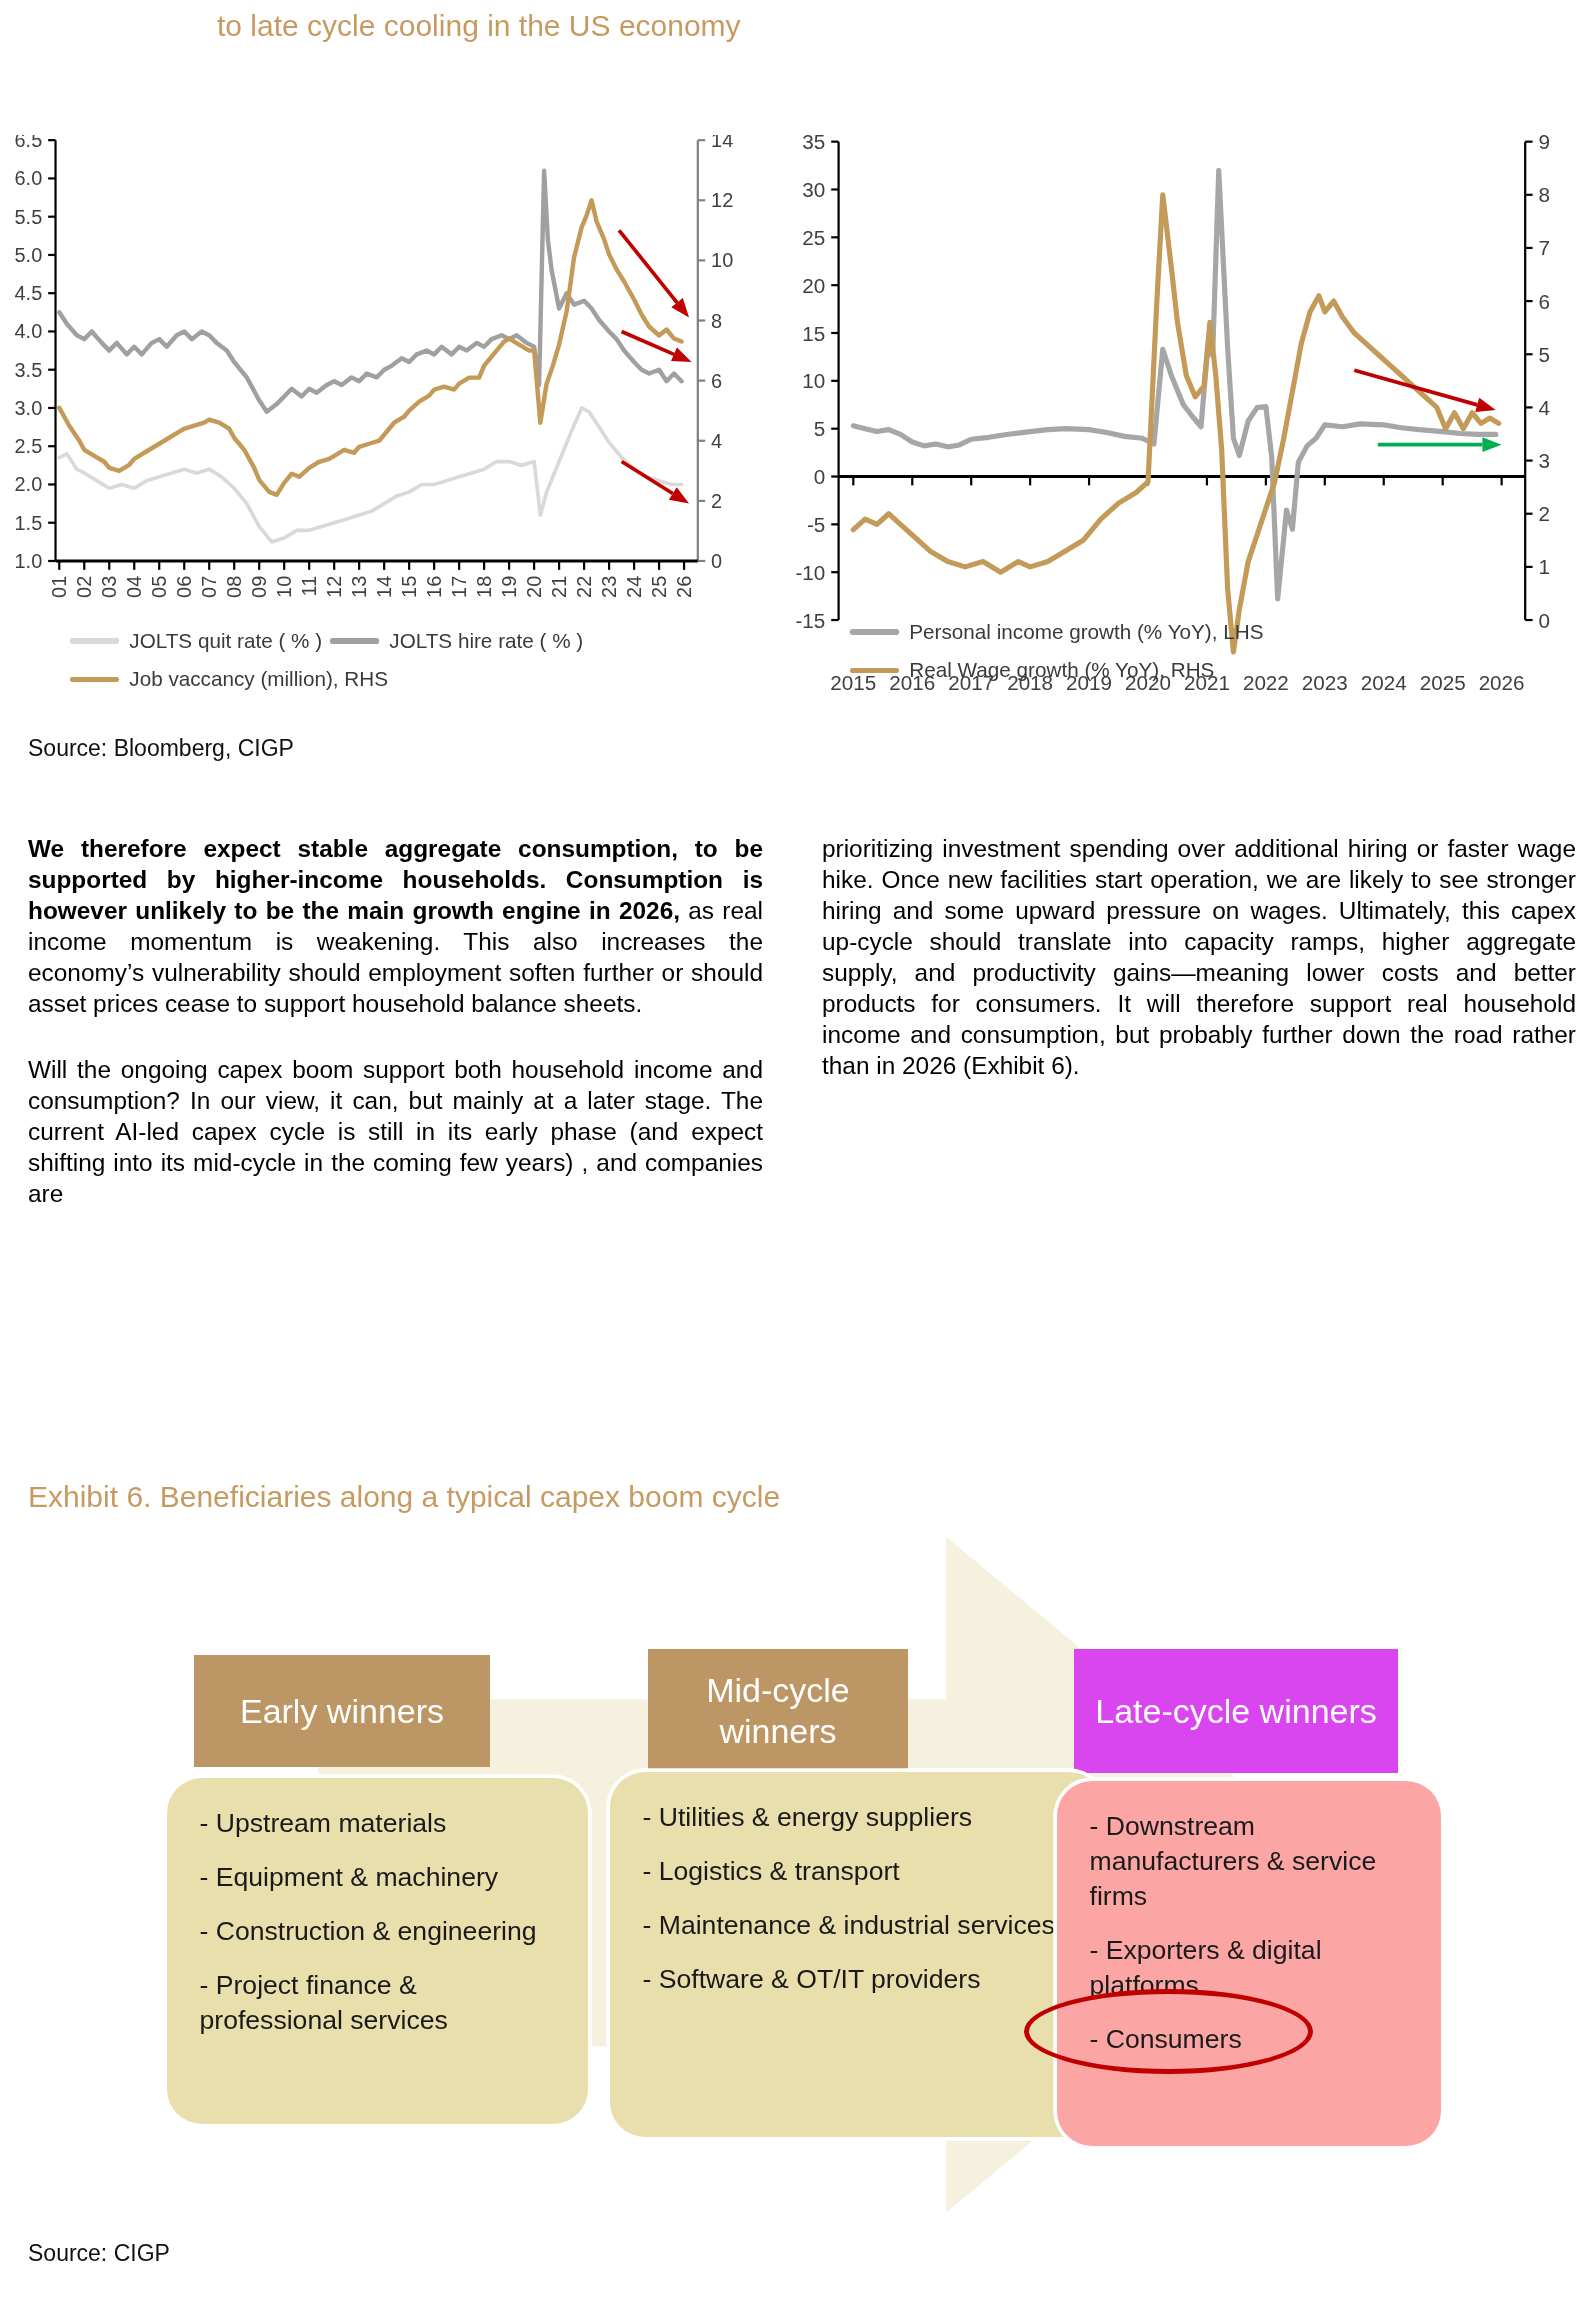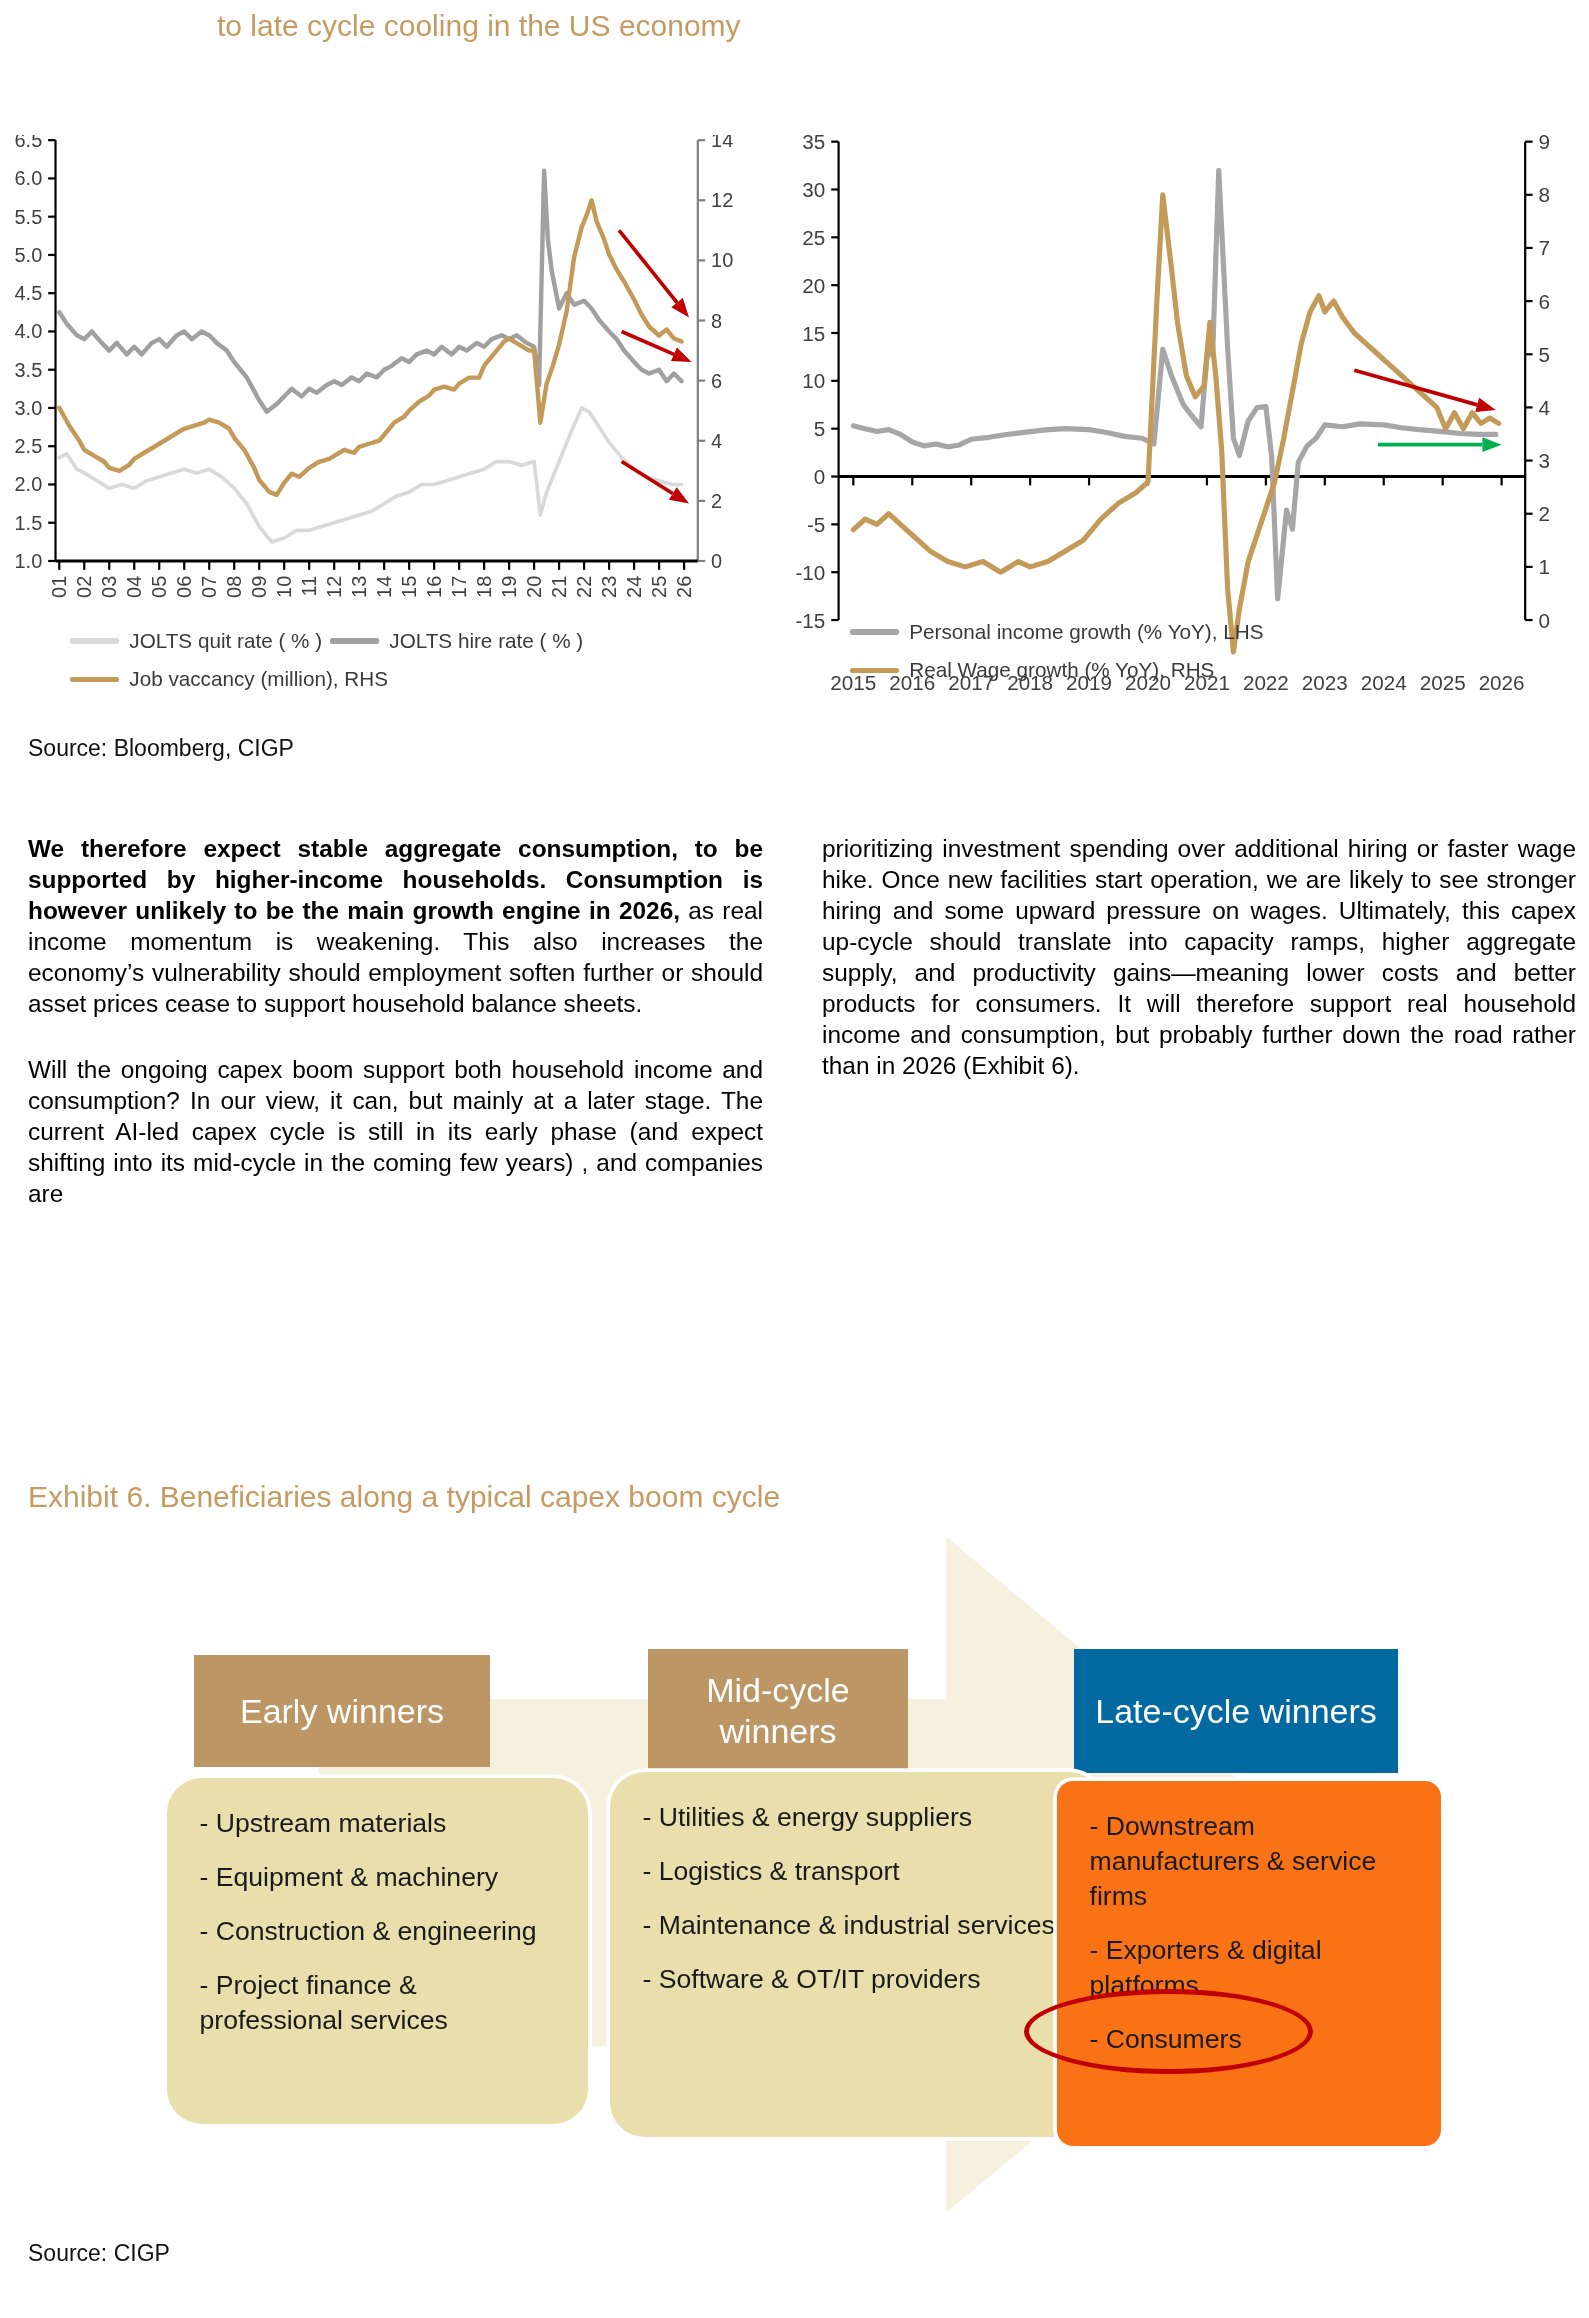--- a/index.html
+++ b/index.html
@@ -290,35 +290,35 @@
   </div>
 
   <div class="ex-title ex6">Exhibit 6. Beneficiaries along a typical capex boom cycle</div>
 
   <svg class="flow-arrow" width="1079" height="709" viewBox="0 0 1460 960">
     <polygon points="30,240 880,240 880,20 1430,478 880,935 880,710 30,710" fill="#F6F1DE"></polygon>
   </svg>
 
   <div class="hdr hdr1" style="background-color: rgb(188, 151, 101);">Early winners</div>
   <div class="hdr hdr2" style="background-color: rgb(188, 151, 101);">Mid-cycle winners</div>
-  <div class="hdr hdr3" style="background-color: #0369a1;">Late-cycle winners</div>
+  <div class="hdr hdr3" style="background-color: #d946ef;">Late-cycle winners</div>
 
   <div class="box box1" style="background-color: rgb(233, 223, 172);">
       <div class="bullet">- Upstream materials</div>
       <div class="bullet">- Equipment &amp; machinery</div>
       <div class="bullet">- Construction &amp; engineering</div>
       <div class="bullet">- Project finance &amp; professional services</div>
     </div>
   <div class="box box2" style="background-color: rgb(233, 223, 172);">
       <div class="bullet">- Utilities &amp; energy suppliers</div>
       <div class="bullet">- Logistics &amp; transport</div>
       <div class="bullet">- Maintenance &amp; industrial services</div>
       <div class="bullet">- Software &amp; OT/IT providers</div>
     </div>
-  <div class="box box3" style="background-color: #f97316; border-radius: 16px;">
+  <div class="box box3" style="background-color: #fca5a5;">
       <div class="bullet">- Downstream manufacturers &amp; service firms</div>
       <div class="bullet">- Exporters &amp; digital platforms</div>
       <div class="bullet">- Consumers</div>
     </div>
 
   <div class="consumer-ellipse" style="border-color: rgb(192, 0, 0);"></div>
 
   <div class="source" id="source6">Source: CIGP</div>
 
 </div>

